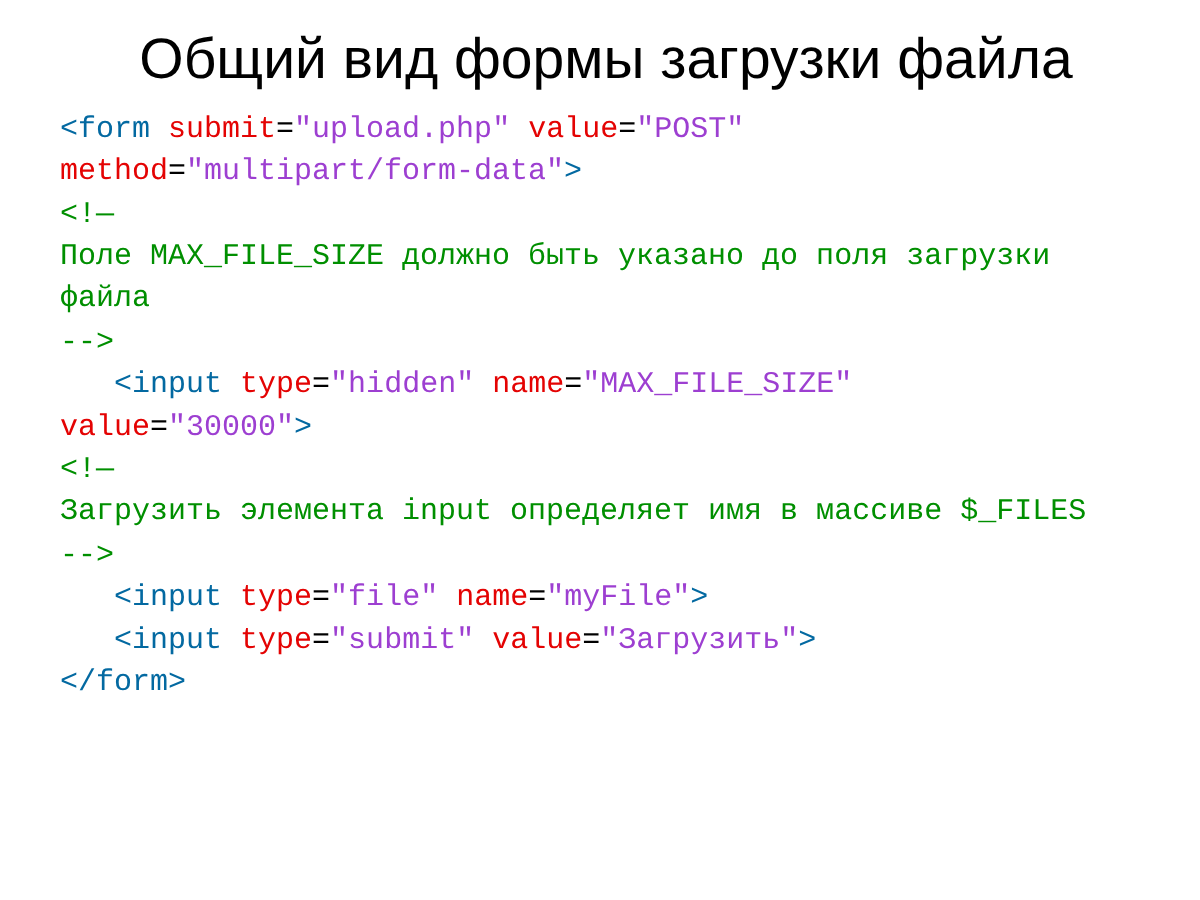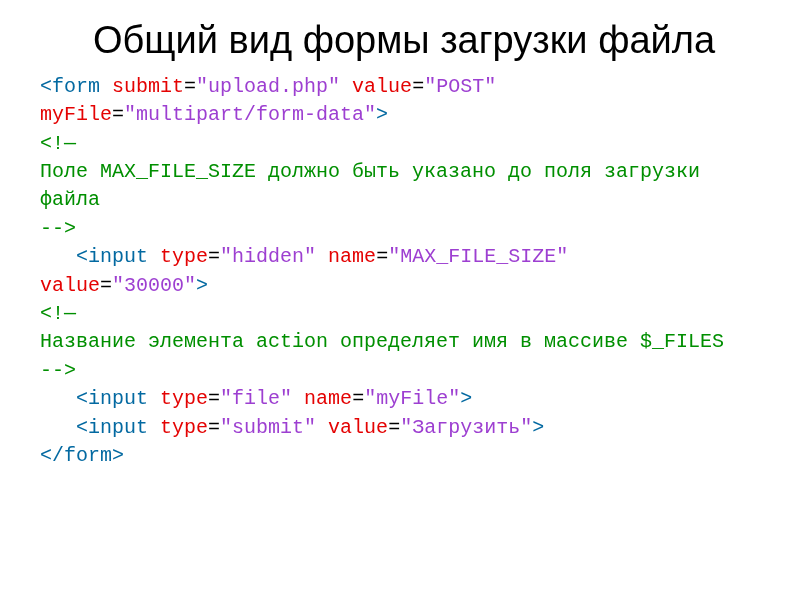--- a/index.html
+++ b/index.html
@@ -39,25 +39,25 @@
   .punc  { color: #000000; }   
   .cmt   { color: #008f00; }   
 </style>
 </head>
 <body>
 
 <div class="slide">
   <h1 class="title">Общий вид формы загрузки файла</h1>
 
   <pre class="code"><span class="tag">&lt;form</span><span class="punc"> </span><span class="attr">submit</span><span class="punc">=</span><span class="val">"upload.php"</span><span class="punc"> </span><span class="attr">value</span><span class="punc">=</span><span class="val">"POST"</span>
-<span class="attr">myFile</span><span class="punc">=</span><span class="val">"multipart/form-data"</span><span class="tag">&gt;</span>
+<span class="attr">method</span><span class="punc">=</span><span class="val">"multipart/form-data"</span><span class="tag">&gt;</span>
 <span class="cmt">&lt;!—</span>
 <span class="cmt">Поле MAX_FILE_SIZE должно быть указано до поля загрузки файла</span>
 <span class="cmt">--&gt;</span>
 <span>   </span><span class="tag">&lt;input</span><span class="punc"> </span><span class="attr">type</span><span class="punc">=</span><span class="val">"hidden"</span><span class="punc"> </span><span class="attr">name</span><span class="punc">=</span><span class="val">"MAX_FILE_SIZE"</span>
 <span class="attr">value</span><span class="punc">=</span><span class="val">"30000"</span><span class="tag">&gt;</span>
 <span class="cmt">&lt;!—</span>
-<span class="cmt">Название элемента action определяет имя в массиве $_FILES</span>
+<span class="cmt">Загрузить элемента input определяет имя в массиве $_FILES</span>
 <span class="cmt">--&gt;</span>
 <span>   </span><span class="tag">&lt;input</span><span class="punc"> </span><span class="attr">type</span><span class="punc">=</span><span class="val">"file"</span><span class="punc"> </span><span class="attr">name</span><span class="punc">=</span><span class="val">"myFile"</span><span class="tag">&gt;</span>
 <span>   </span><span class="tag">&lt;input</span><span class="punc"> </span><span class="attr">type</span><span class="punc">=</span><span class="val">"submit"</span><span class="punc"> </span><span class="attr">value</span><span class="punc">=</span><span class="val">"Загрузить"</span><span class="tag">&gt;</span>
 <span class="tag">&lt;/form&gt;</span></pre>
 </div>
 
 </body></html>

